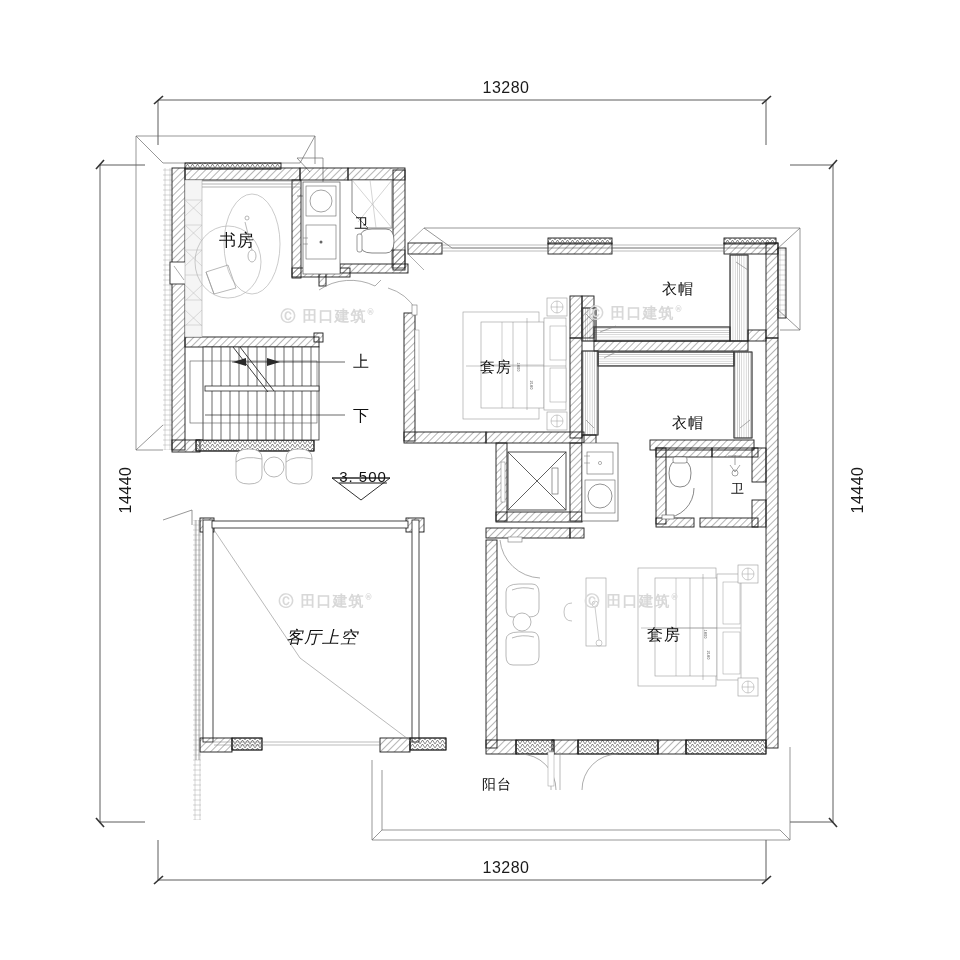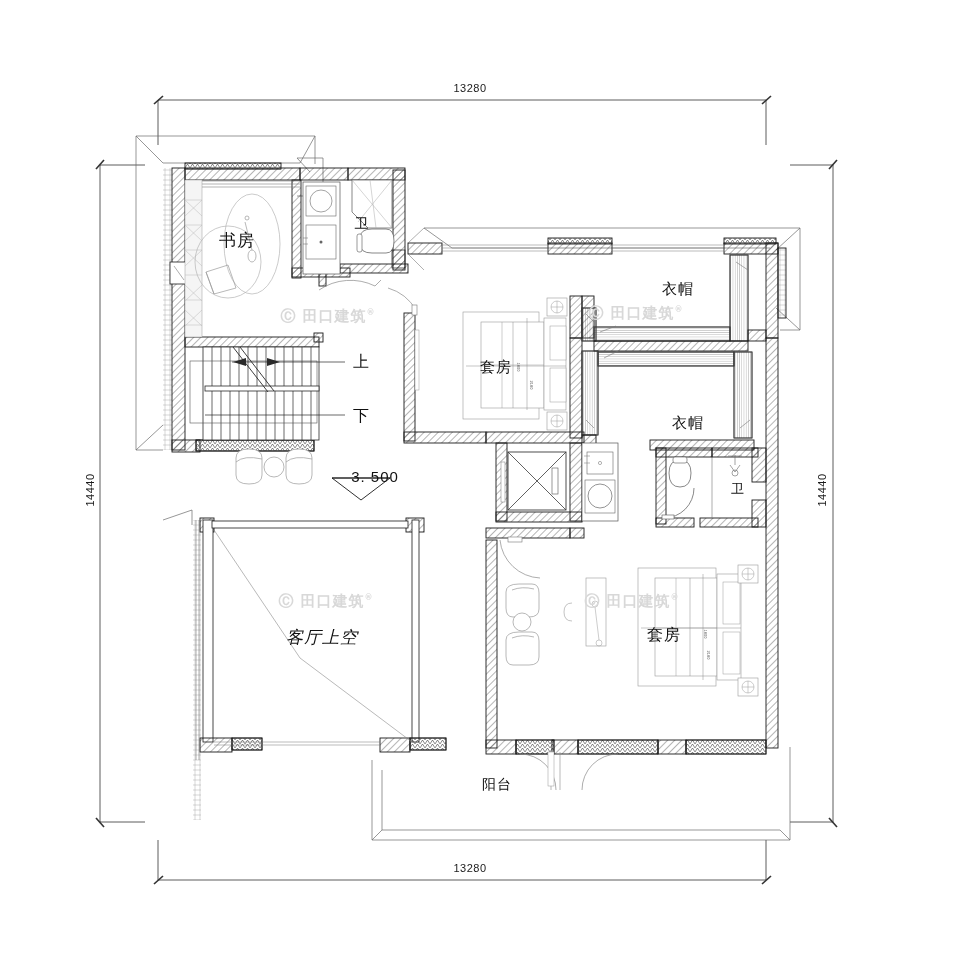--- a/index.html
+++ b/index.html
@@ -12,22 +12,23 @@
     position:absolute;color:#101010;white-space:nowrap;
     font-family:"DejaVu Sans","Liberation Sans",sans-serif;
     transform:translate(-50%,-50%);
     font-weight:500;
     letter-spacing:1px;
   }
   .dimlabel{
     position:absolute;color:#1a1a1a;white-space:nowrap;
     font-family:"Liberation Sans","DejaVu Sans",sans-serif;
     transform:translate(-50%,-50%);
-    font-size:11px;
+    font-size:16px;
     letter-spacing:0.5px;
+    margin-left:36px;
   }
   .dimlabel.vert{writing-mode:vertical-rl;transform:translate(-50%,-50%) rotate(180deg);}
   .elev{
     position:absolute;color:#111;white-space:nowrap;
     font-family:"Liberation Sans","DejaVu Sans",sans-serif;
     transform:translate(-50%,-50%);font-size:15px;letter-spacing:1px;
   }
   .updown{
     position:absolute;color:#101010;white-space:nowrap;
     font-family:"DejaVu Sans","Liberation Sans",sans-serif;
@@ -475,16 +476,16 @@
     <div class="wmark" style="left: 326px; top: 601px;">Ⓒ <span>田口建筑</span><span class="reg">®</span></div>
     <div class="wmark" style="left: 632px; top: 601px;">Ⓒ <span>田口建筑</span><span class="reg">®</span></div>
     <div class="tinytxt v" style="left: 518px; top: 367px;">1800</div>
     <div class="tinytxt v" style="left: 531px; top: 385px;">2180</div>
     <div class="tinytxt v" style="left: 705px; top: 634px;">1800</div>
     <div class="tinytxt v" style="left: 708px; top: 655px;">2180</div>
     <div class="dimlabel" style="left: 470px; top: 88px;">13280</div>
     <div class="dimlabel" style="left: 470px; top: 868px;">13280</div>
     <div class="dimlabel vert" style="left: 90px; top: 490px;">14440</div>
     <div class="dimlabel vert" style="left: 822px; top: 490px;">14440</div>
-    <div class="elev" style="left: 375px; top: 476px;">3. 500</div>
+    <div class="elev" style="left: 363px; top: 476px; text-decoration: underline;">3. 500</div>
     <div class="updown" style="left: 361px; top: 362px;">上</div>
     <div class="updown" style="left: 361px; top: 416px;">下</div>
   </div>
 
 </body></html>

